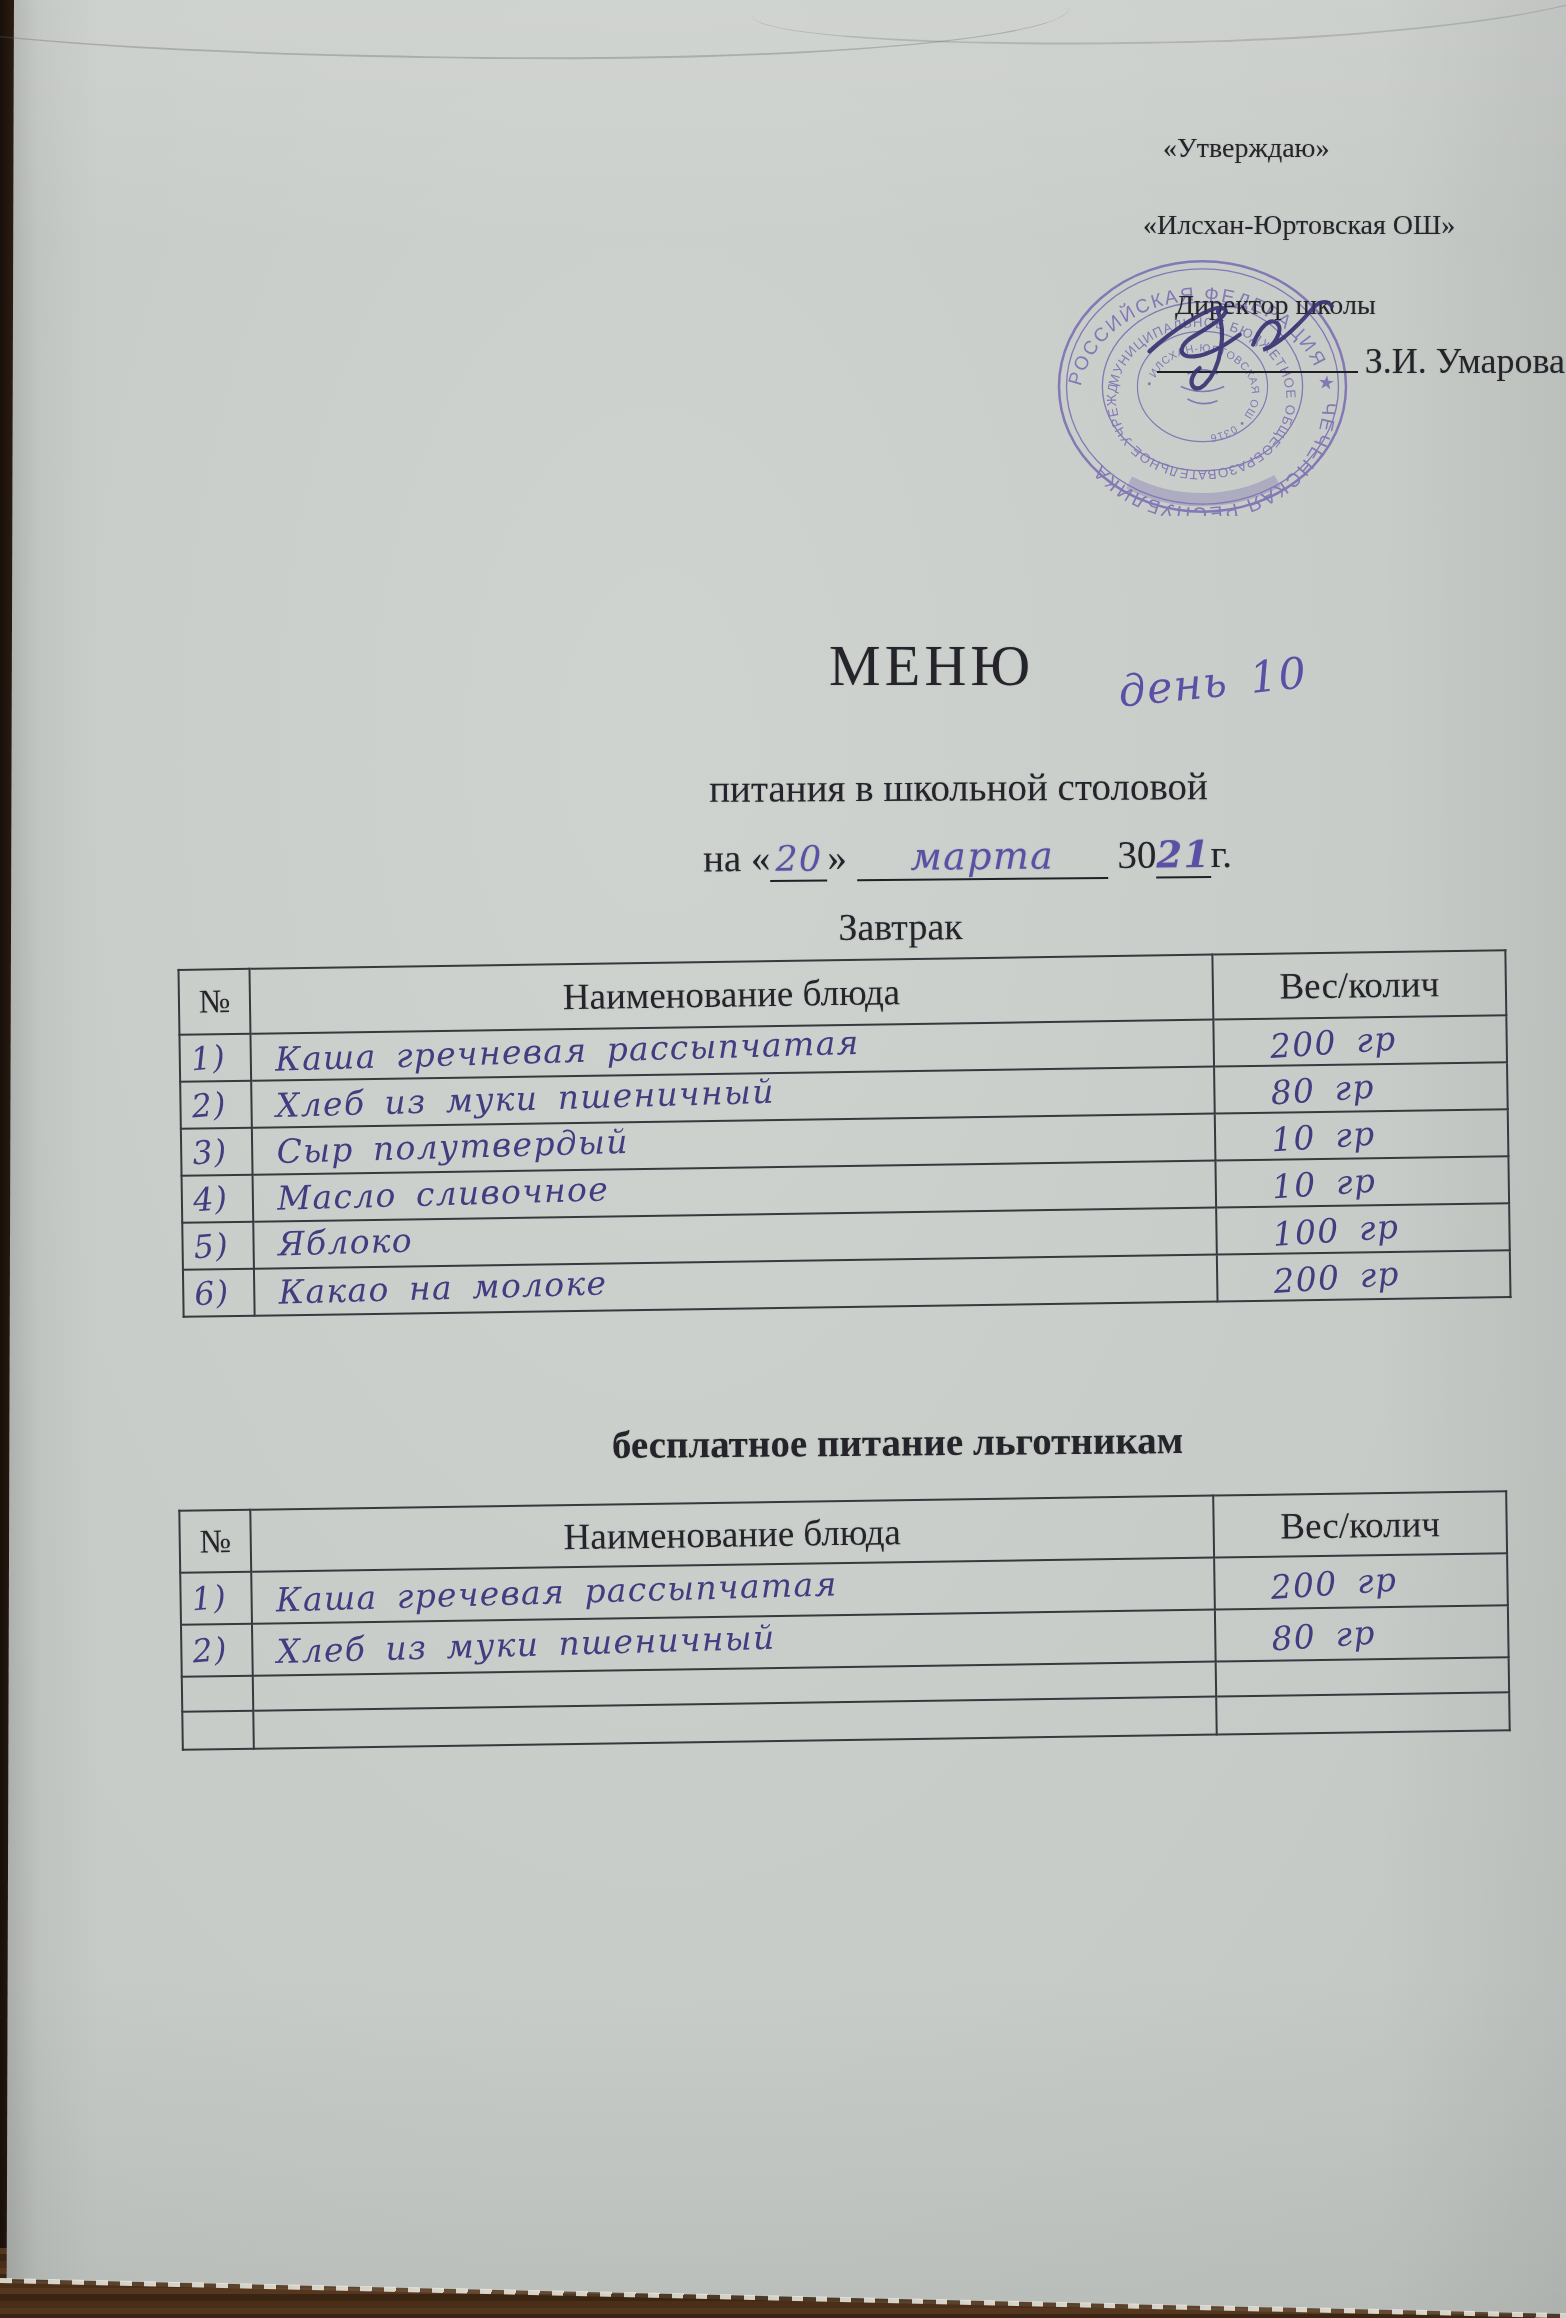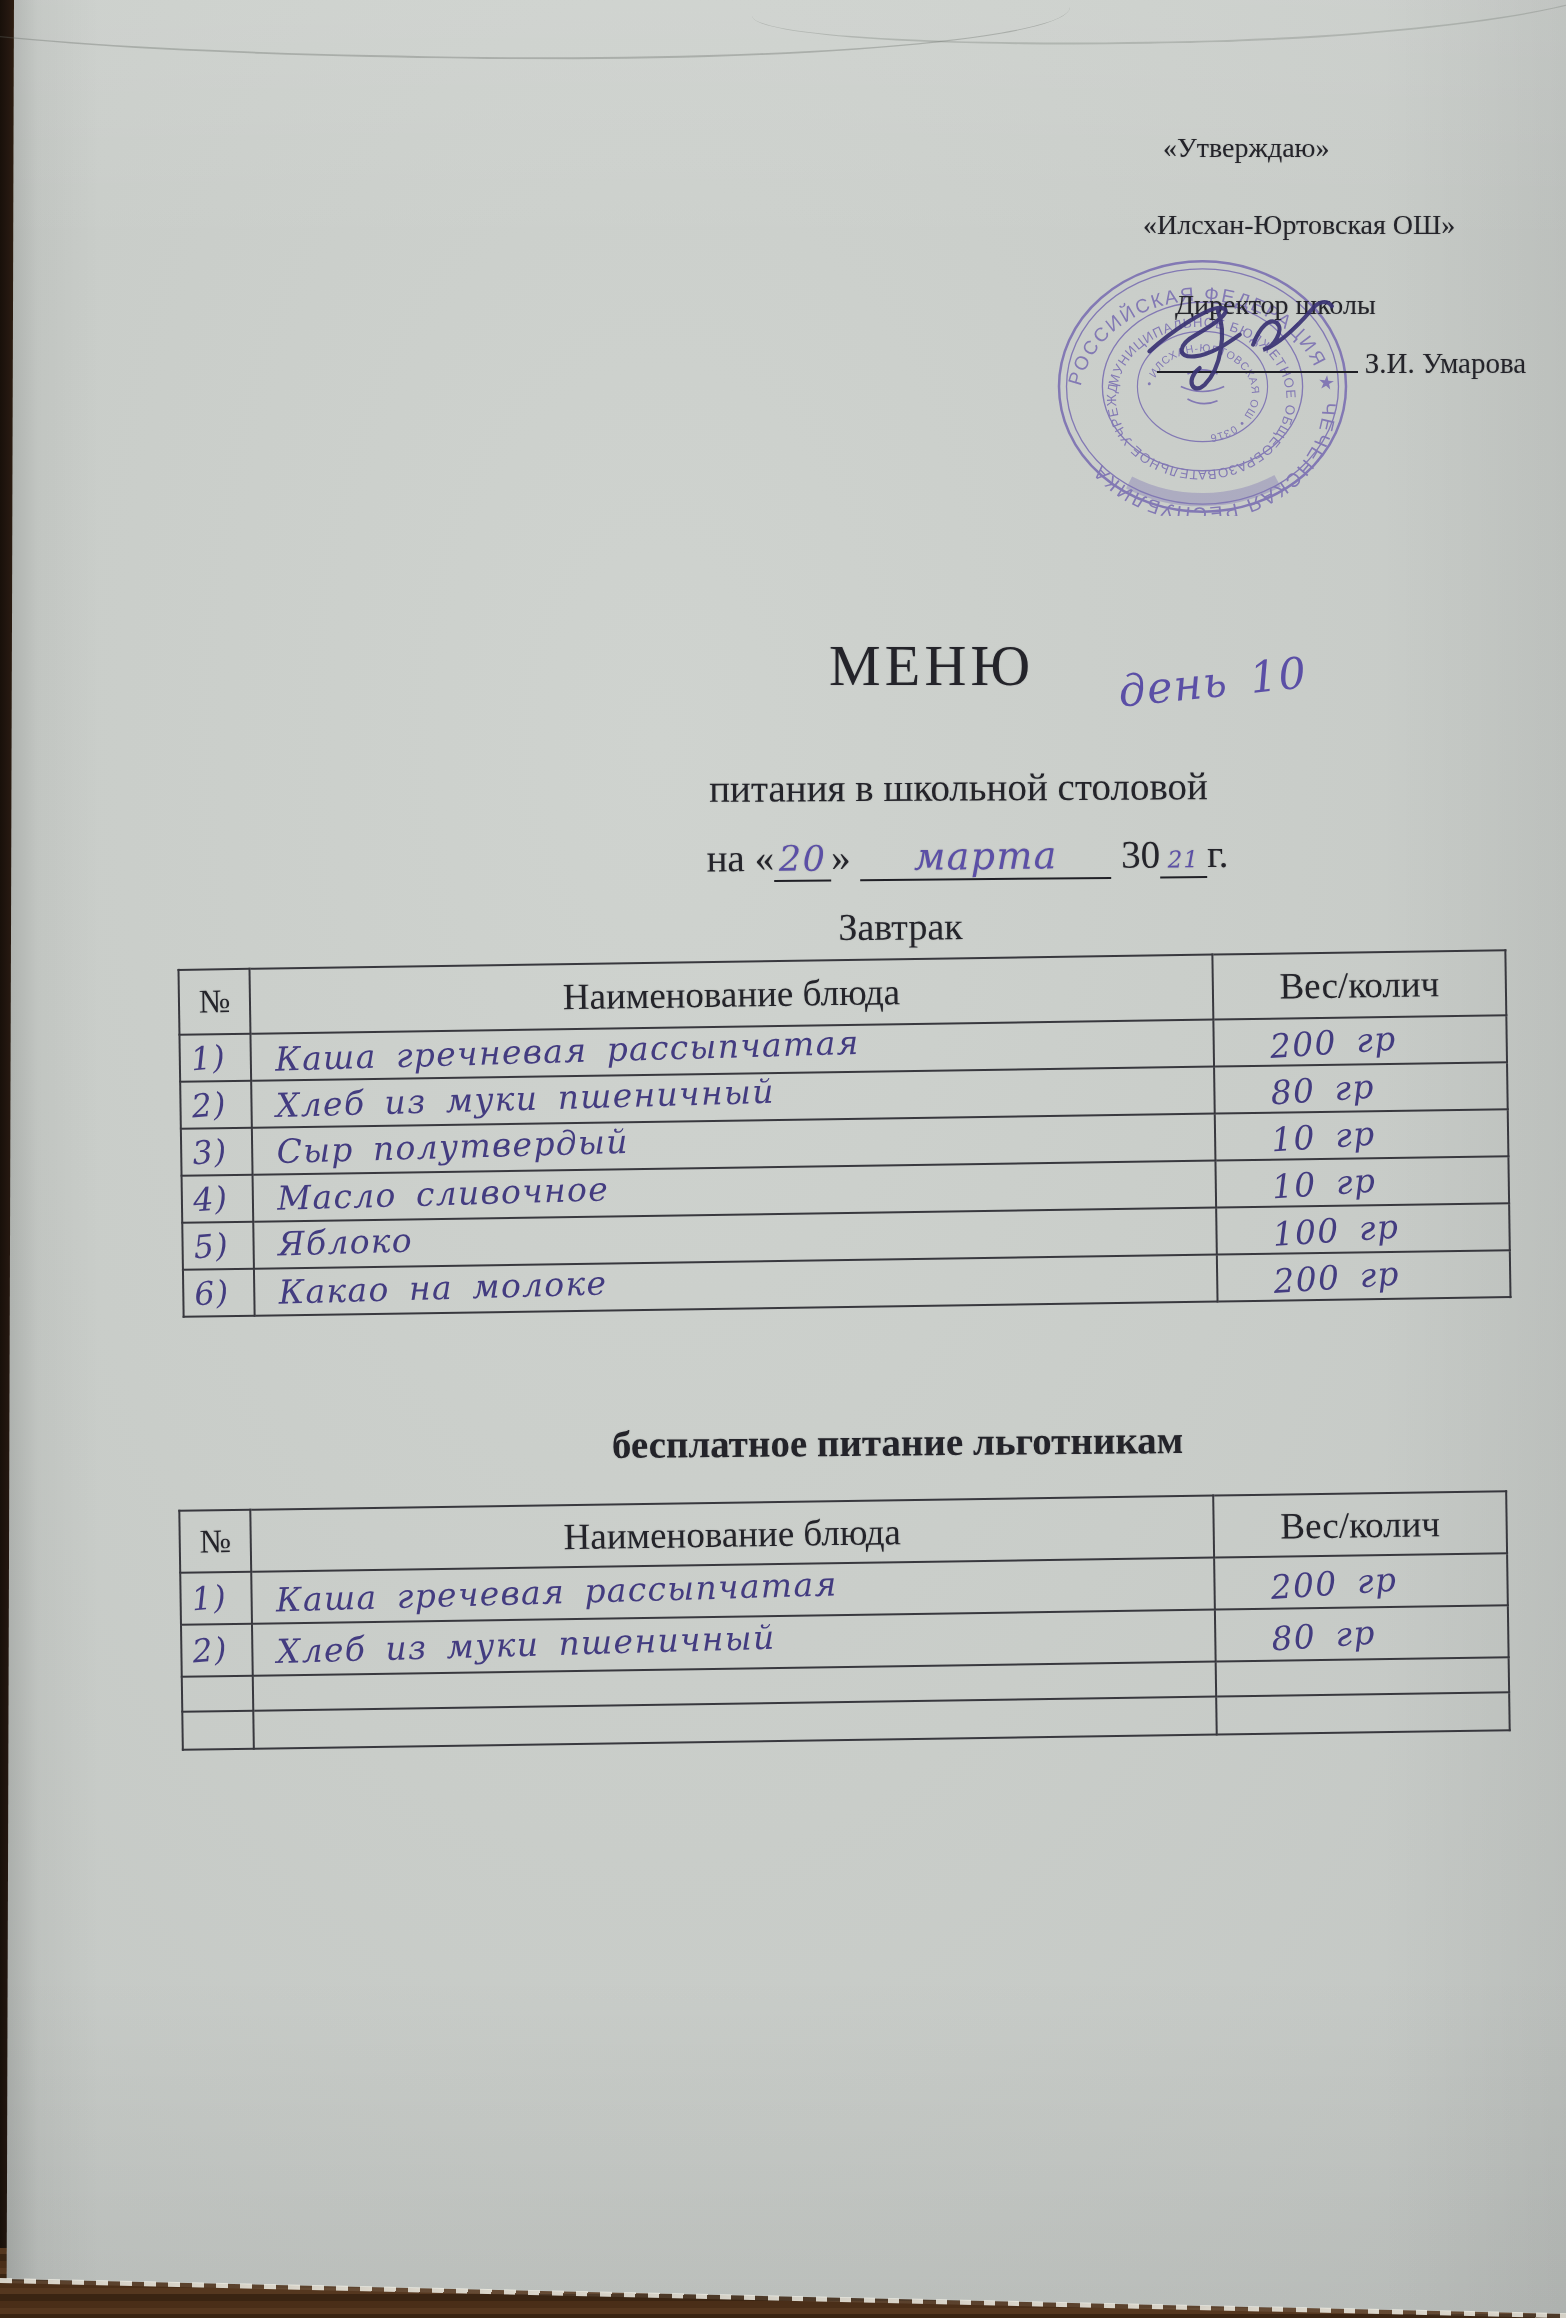--- a/index.html
+++ b/index.html
@@ -53,21 +53,21 @@
   th.h-dish,th.h-wt{font-size:37px;font-weight:normal;}
   th{color:#24242a;text-shadow:0 0 1.7px rgba(20,20,25,0.18);}
   td.c-num{text-align:left;}
   td .hand{display:inline-block;font-size:33px;}
   td.c-num .hand{padding-left:10px;font-size:32px;transform:rotate(-4deg);}
   td.c-dish .hand{padding-left:23.4px;transform:rotate(-0.8deg) translateY(-1.7px);}
   td.c-wt .hand{padding-left:55px;transform:rotate(-3deg) translateY(2.5px);}
   
   .stamp{position:absolute;left:1054px;top:257px;z-index:3;opacity:0.9;}
   .sig{position:absolute;left:1126px;top:281px;z-index:5;}
-  .sig-row{left:1157px;top:333px;font-size:29px;}
+  .sig-row{left:1157px;top:333px;font-size:36px;}
   .sig-underline{display:inline-block;width:201px;height:38px;border-bottom:2.5px solid #1f1f25;}
   .sig-name{padding-left:6.7px;}
 </style>
 </head>
 <body>
 
 <div class="wood"></div>
 <div class="wood-grain"></div>
 
 <div class="paper"></div>
@@ -123,21 +123,21 @@
 </svg>
 
 <div class="print menu-title" style="left:829px;top:637px;">МЕНЮ</div>
 <div class="hand hand-lite day-note">день 10</div>
 
 <div class="print centered subtitle" style="top:765px;padding-left:175px;transform:rotate(-0.3deg);">питания в школьной столовой</div>
 
 <div class="print centered date-line" style="top:834px;padding-left:184px;transform:rotate(-0.5deg);">
   <span>на «</span><span class="blank-fill" style="min-width:57px;"><span class="hand hand-lite" style="font-size:35px;">20</span></span><span>»</span>
   <span class="blank-fill" style="min-width:251px;"><span class="hand hand-lite" style="font-size:38px;">марта</span></span>
-  <span>30</span><span class="blank-fill" style="min-width:47px;"><span class="hand hand-lite" style="font-size:23px;">21</span></span><span>г.</span>
+  <span>30</span><span class="blank-fill" style="min-width:47px;"><span class="hand hand-lite" style="font-size:37px;font-weight:bold;">21</span></span><span>г.</span>
 </div>
 
 <div class="print centered meal" style="top:905px;padding-left:117px;transform:rotate(-0.4deg);">Завтрак</div>
 
 <table class="menu t1">
   <colgroup>
       <col style="width:71px;">
       <col style="width:963px;">
       <col style="width:293px;">
     </colgroup>

